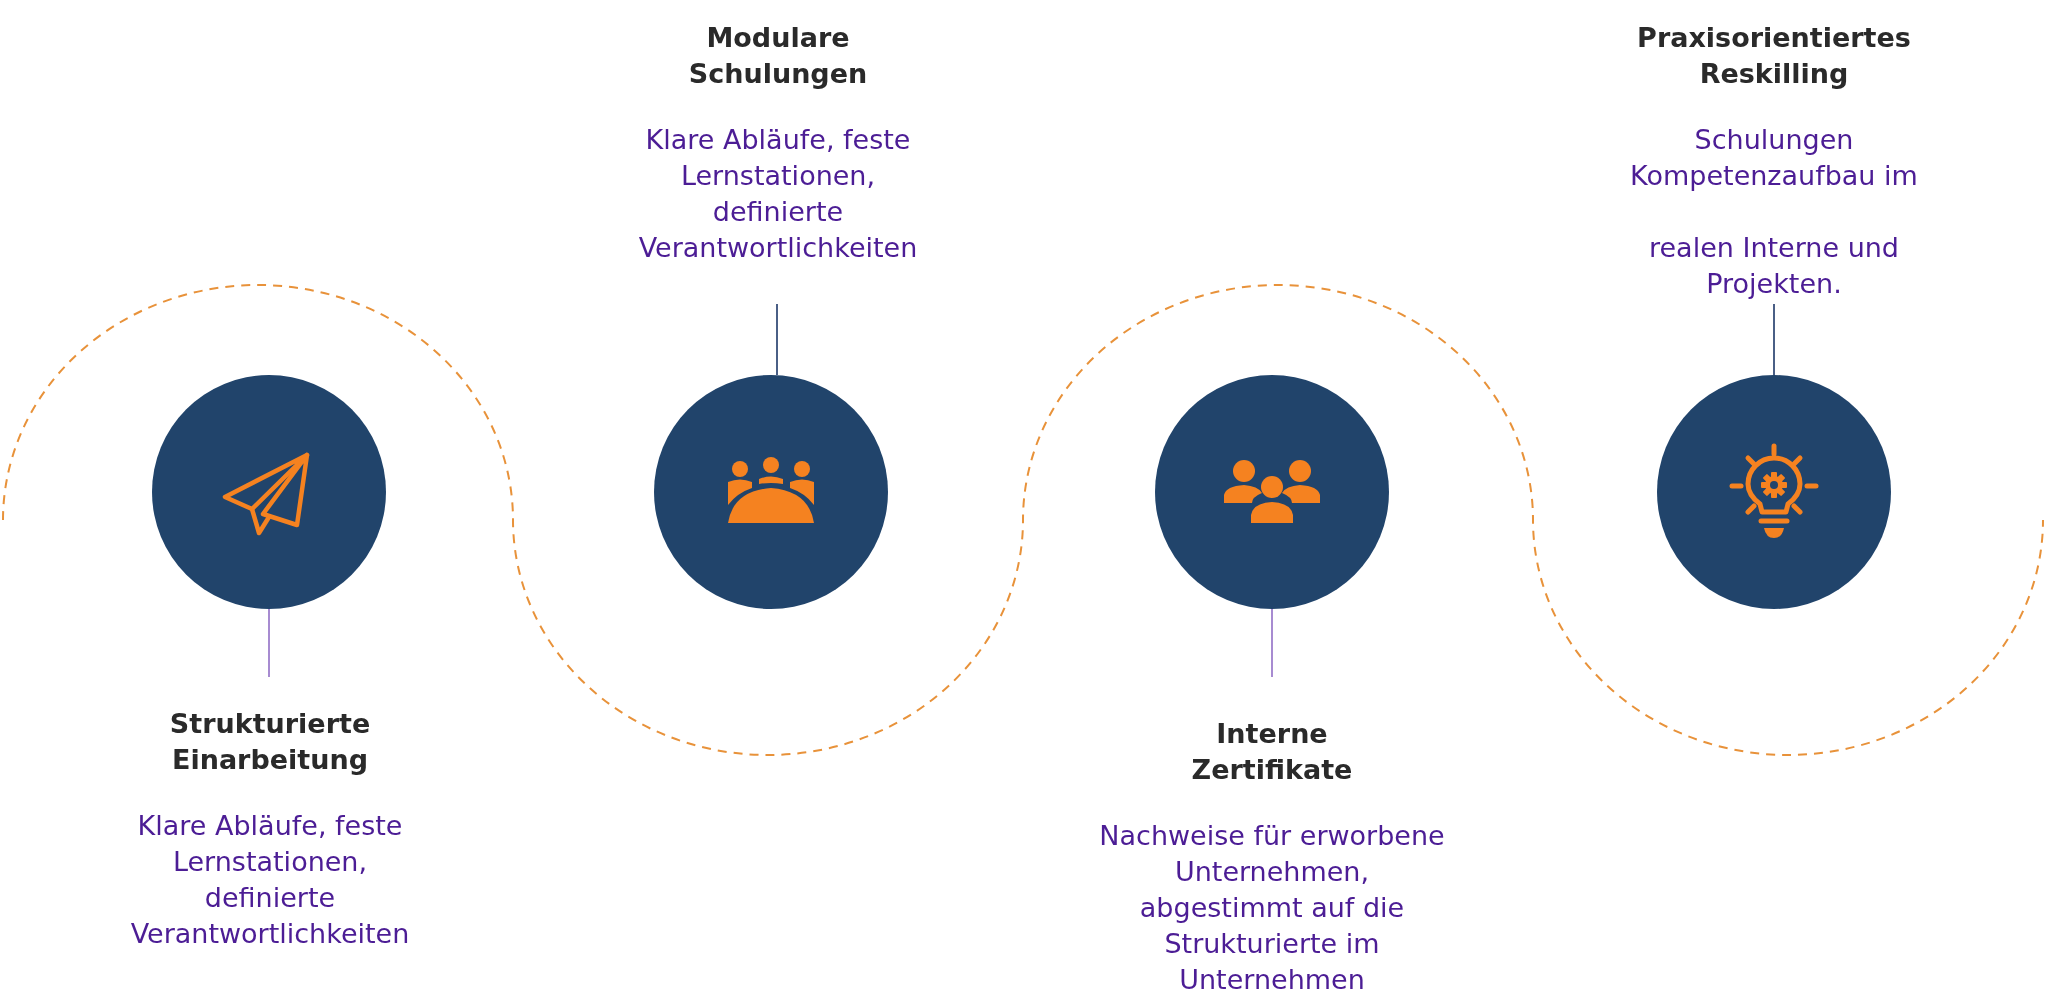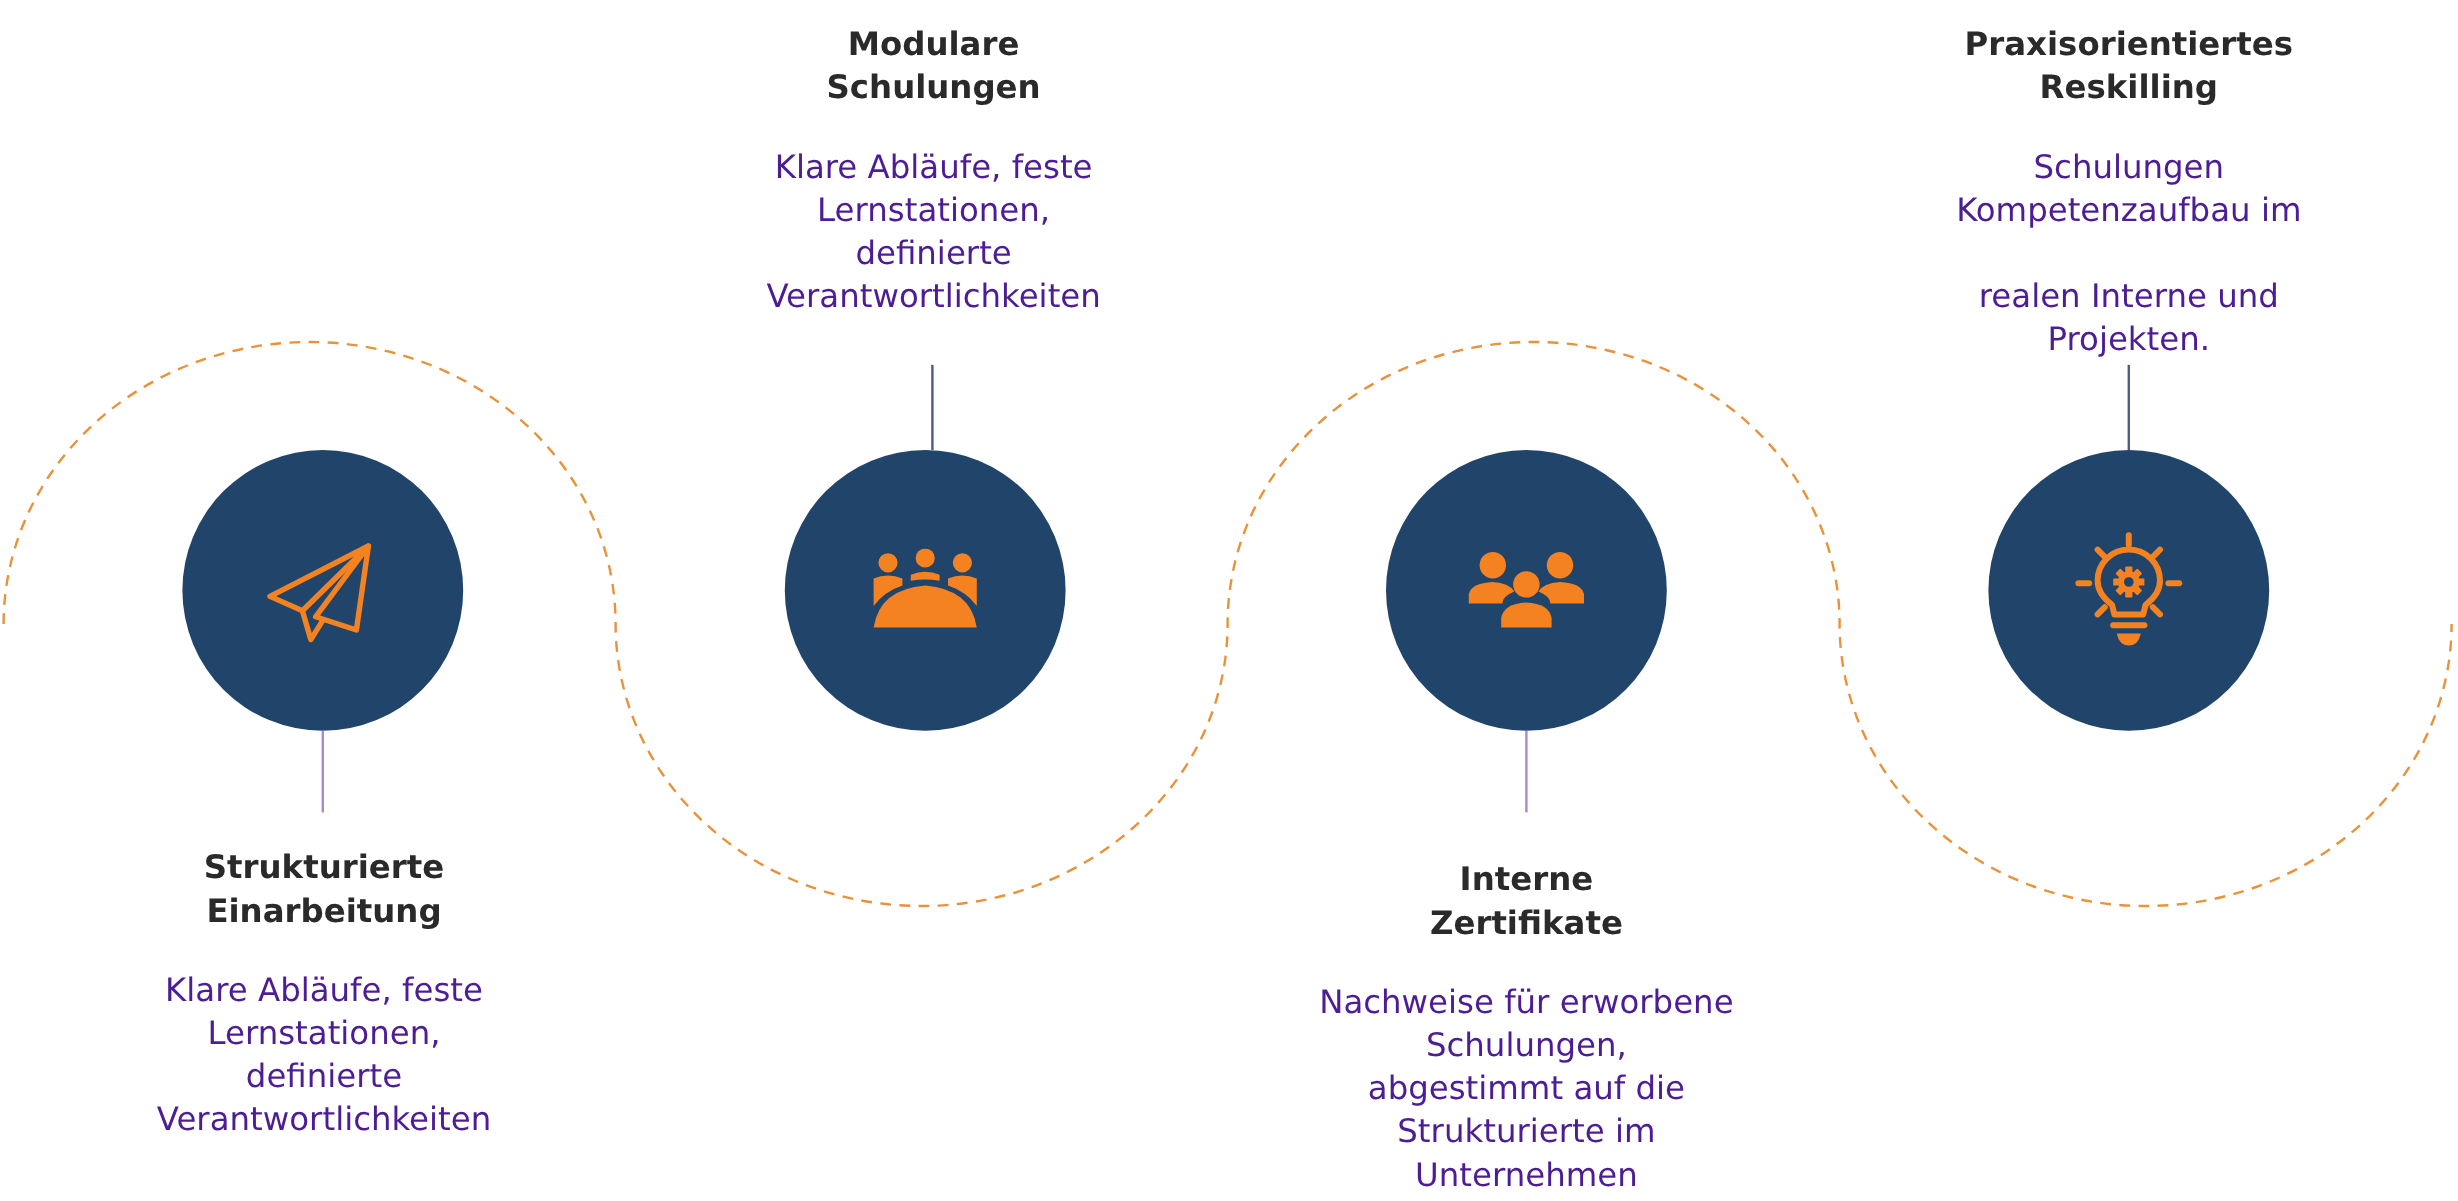--- a/index.html
+++ b/index.html
@@ -89,21 +89,21 @@
     </svg>
   </div>
   <div class="connector" style="left:1271px; top:609px; height:68px; background:#a78bd1;"></div>
   <div class="text-block" style="left:1072px; top:704px; width:400px;text-align:center;">
     <p class="title">
       <span>Interne</span><br>
       <span>Zertifikate</span>
     </p>
     <p class="desc">
       <span>Nachweise für erworbene</span><br>
-      <span>Schulungen,</span><br>
+      <span>Unternehmen,</span><br>
       <span>abgestimmt auf die</span><br>
       <span>Strukturierte im</span><br>
       <span>Unternehmen</span>
     </p>
   </div>
 </div>
 
 <div class="step">
   <div class="text-block" style="left:1574px; top:8px; width:400px;">
     <p class="title">

